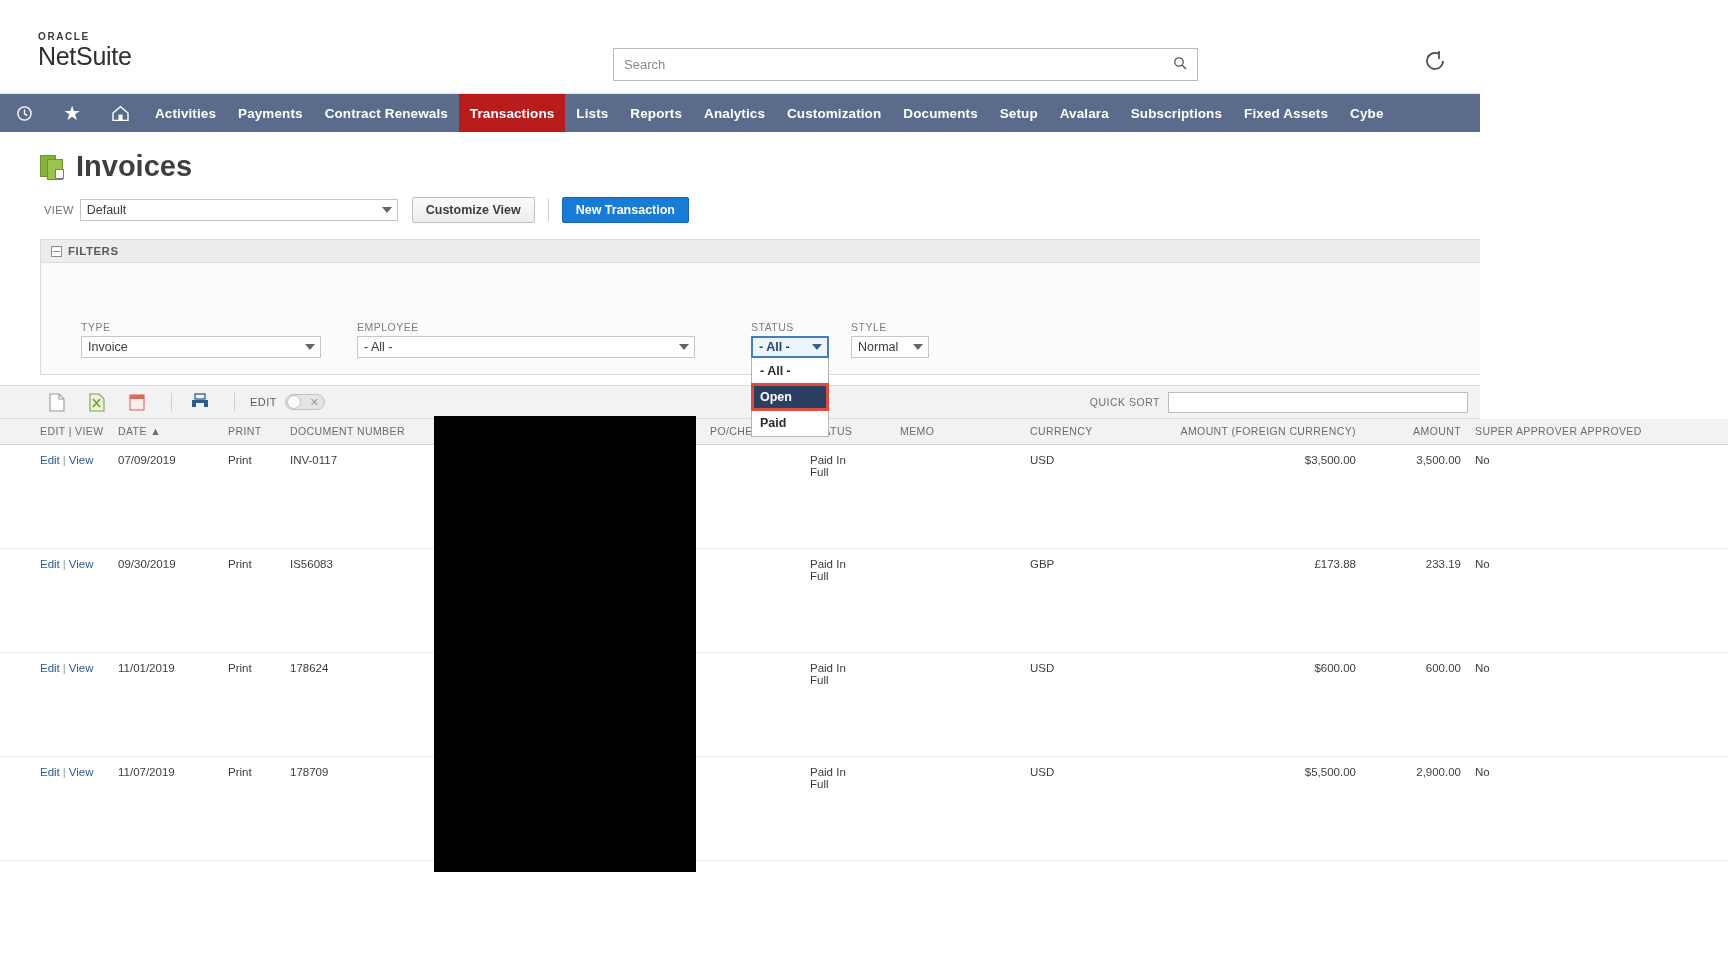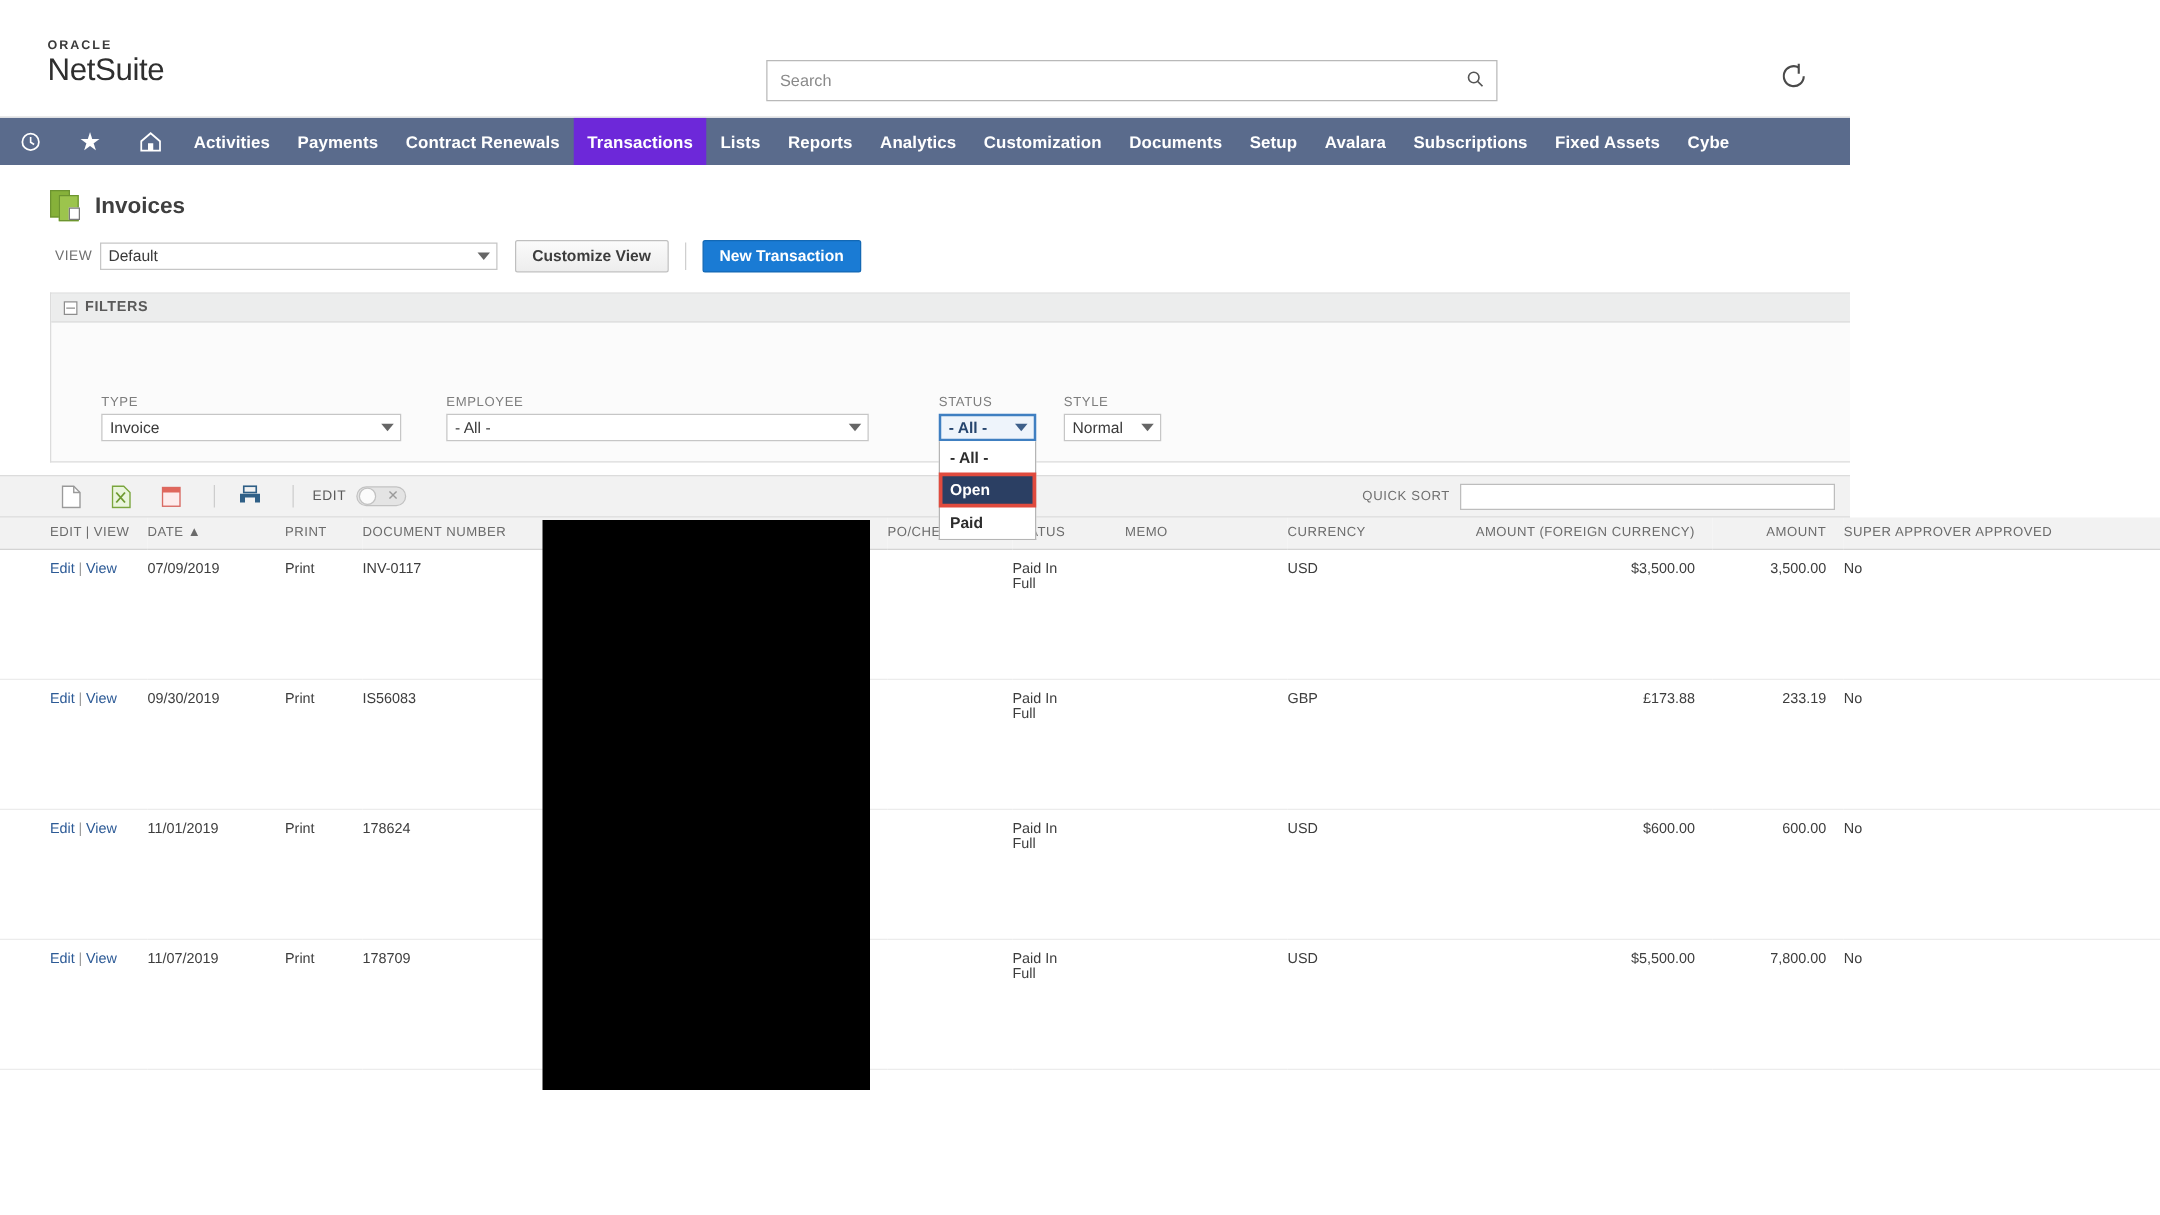--- a/index.html
+++ b/index.html
@@ -55,21 +55,21 @@
   }
   .nav-ico {
     display:flex; align-items:center; justify-content:center;
     width:48px; font-size:17px; color:#fff;
     cursor:pointer;
   }
   .nav-item {
     display:flex; align-items:center; padding:0 11px;
     cursor:pointer; letter-spacing:0.1px;
   }
-  .nav-item.active { background:#6d28d9; }
+  .nav-item.active { background:#b91c1c; }
 
   
   .body { position:relative; padding: 0 0 0 0; }
 
   .page-title {
     display:flex; align-items:center; gap:10px;
     padding: 18px 0 4px 40px;
   }
   .title-icon { width:26px; height:28px; position:relative; }
   .title-icon .b1 {
@@ -78,21 +78,21 @@
   }
   .title-icon .b2 {
     position:absolute; left:7px; top:6px; width:16px; height:21px;
     background:#9cc44d; border:1px solid #6c9430;
   }
   .title-icon .b3 {
     position:absolute; left:15px; top:16px; width:9px; height:10px;
     background:#ffffff; border:1px solid #7a7a7a; font-size:8px;
   }
   .page-title h1 {
-    margin:0; font-size:18px; color:#3f3f3f; font-weight:700;
+    margin:0; font-size:29px; color:#3f3f3f; font-weight:700;
   }
 
   .viewrow {
     display:flex; align-items:center; gap:0;
     padding: 10px 0 8px 44px;
   }
   .viewlabel {
     font-size:11px; color:#6f6f6f; letter-spacing:0.4px;
     margin-right:6px; text-transform:uppercase;
   }
@@ -486,21 +486,21 @@
               <td style="color: rgb(61, 61, 61);">Print</td>
               <td>178709</td>
               <td></td>
               <td></td>
               <td></td>
               <td style="white-space: pre-line;">Paid In
 Full</td>
               <td></td>
               <td>USD</td>
               <td class="num">$5,500.00</td>
-              <td class="num">7,800.00</td>
+              <td class="num">2,900.00</td>
               <td>No</td>
             </tr>
           </tbody>
       </table>
     </div>
 
   </div>
 
   <div class="redact"></div>
 </div>

